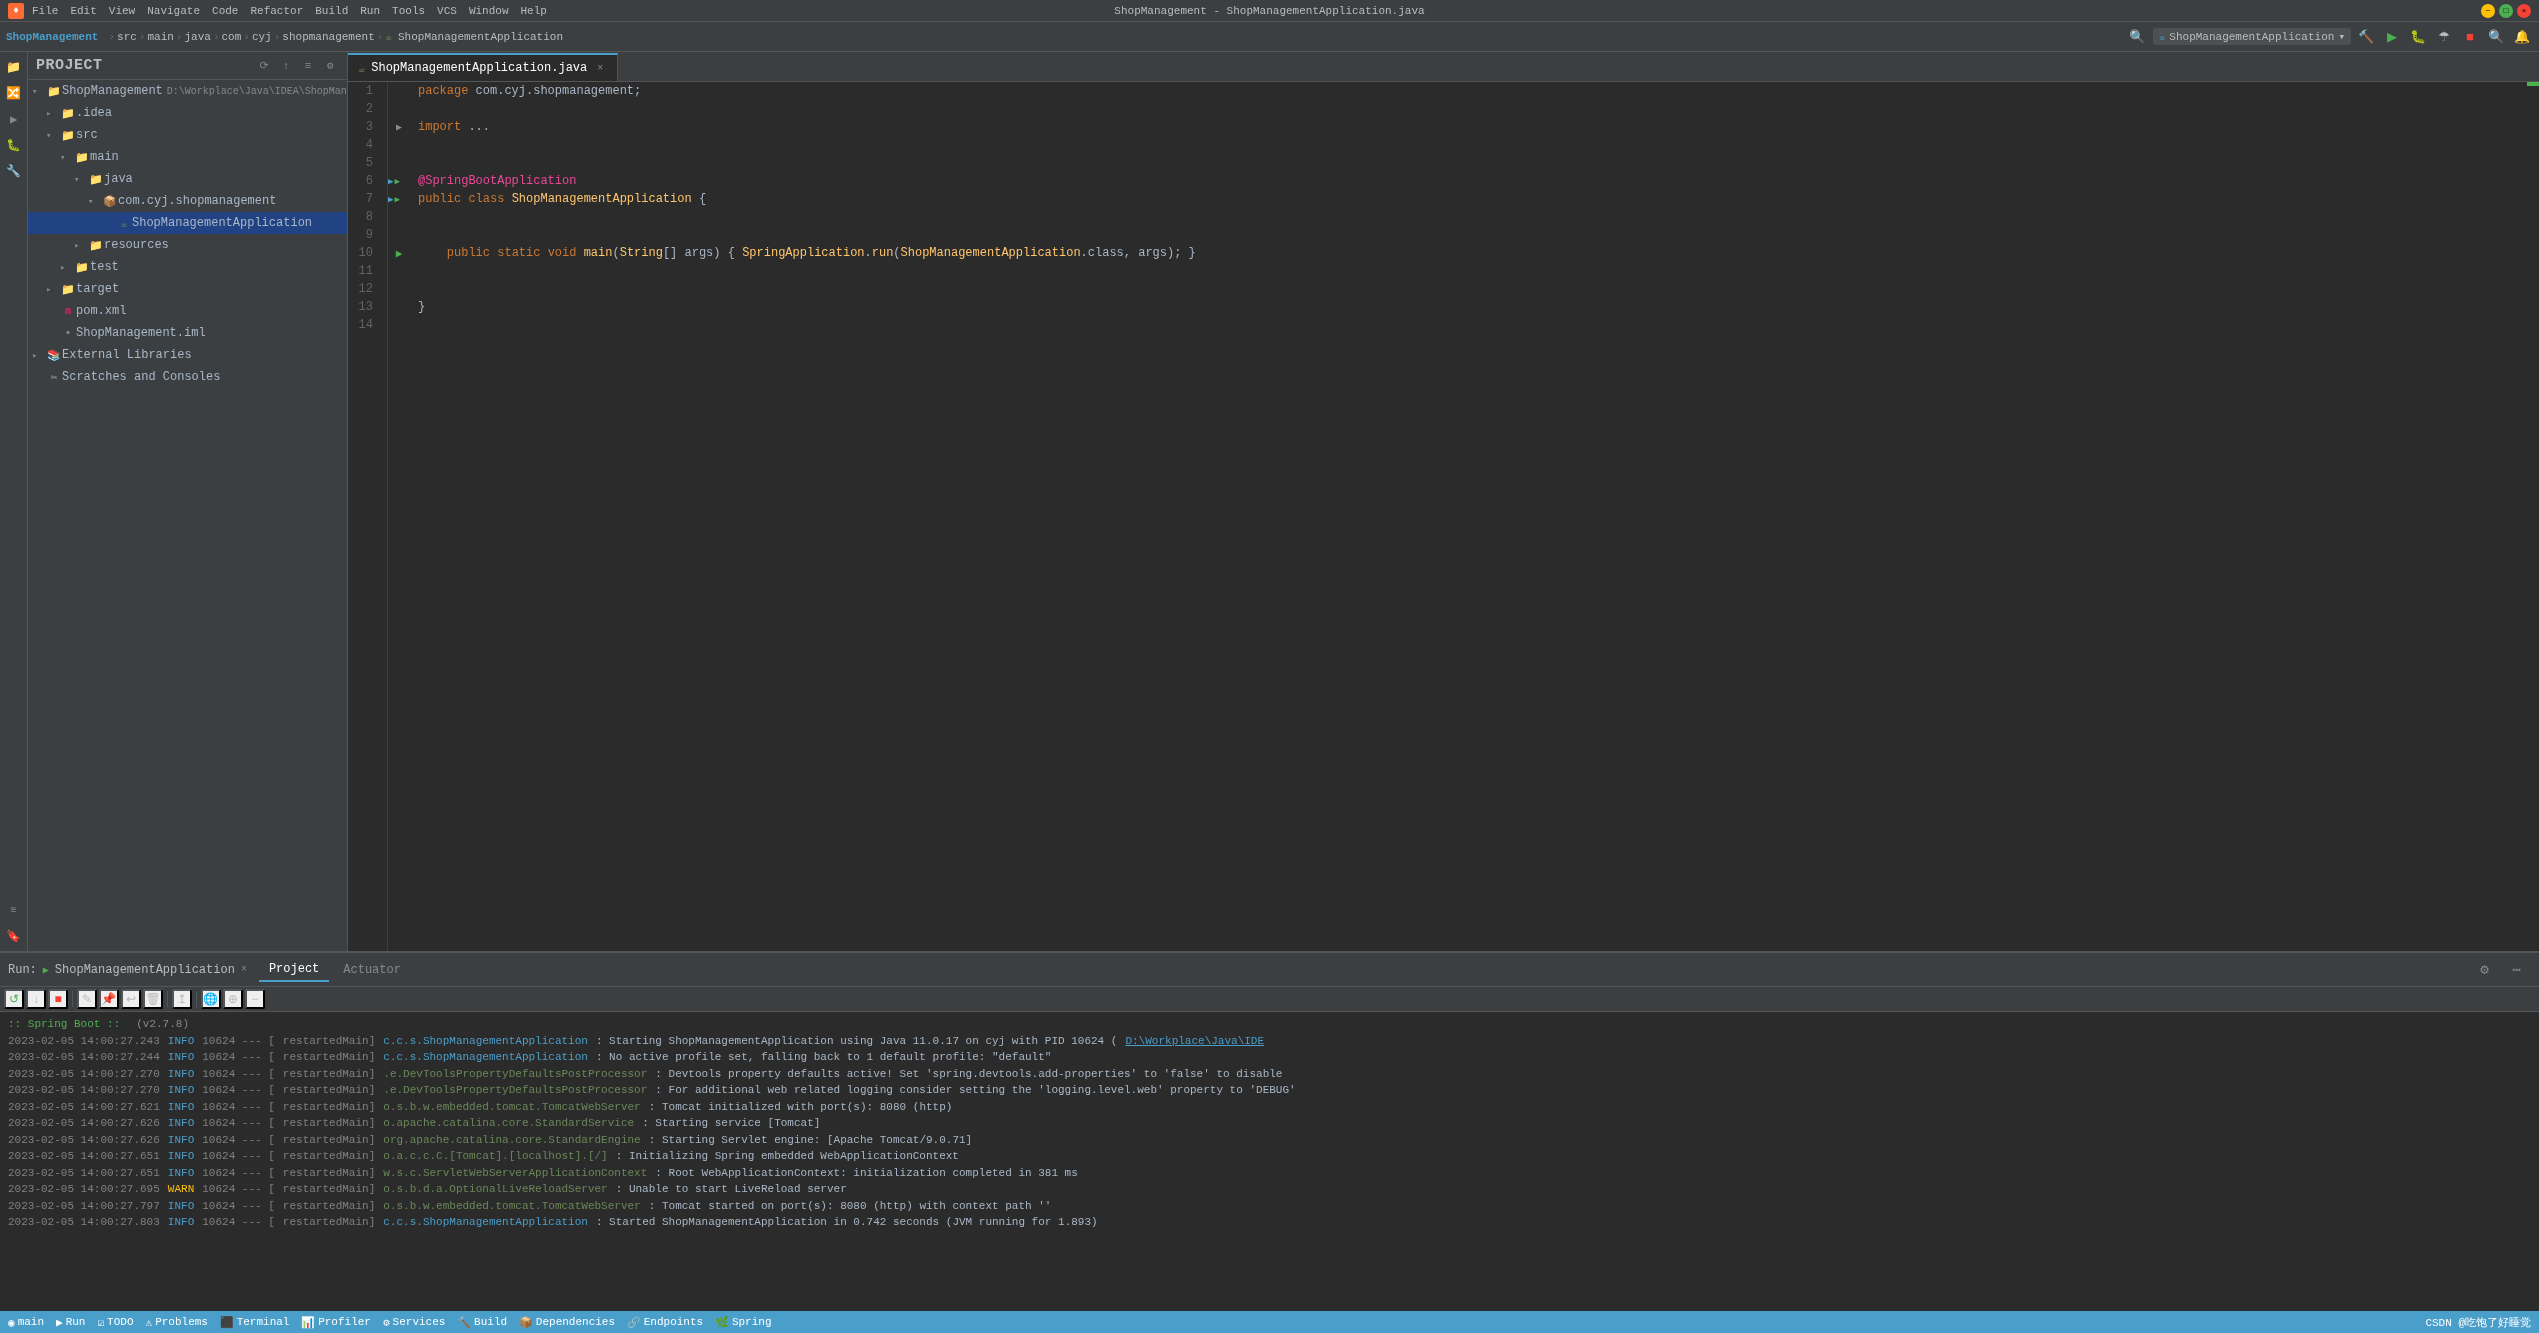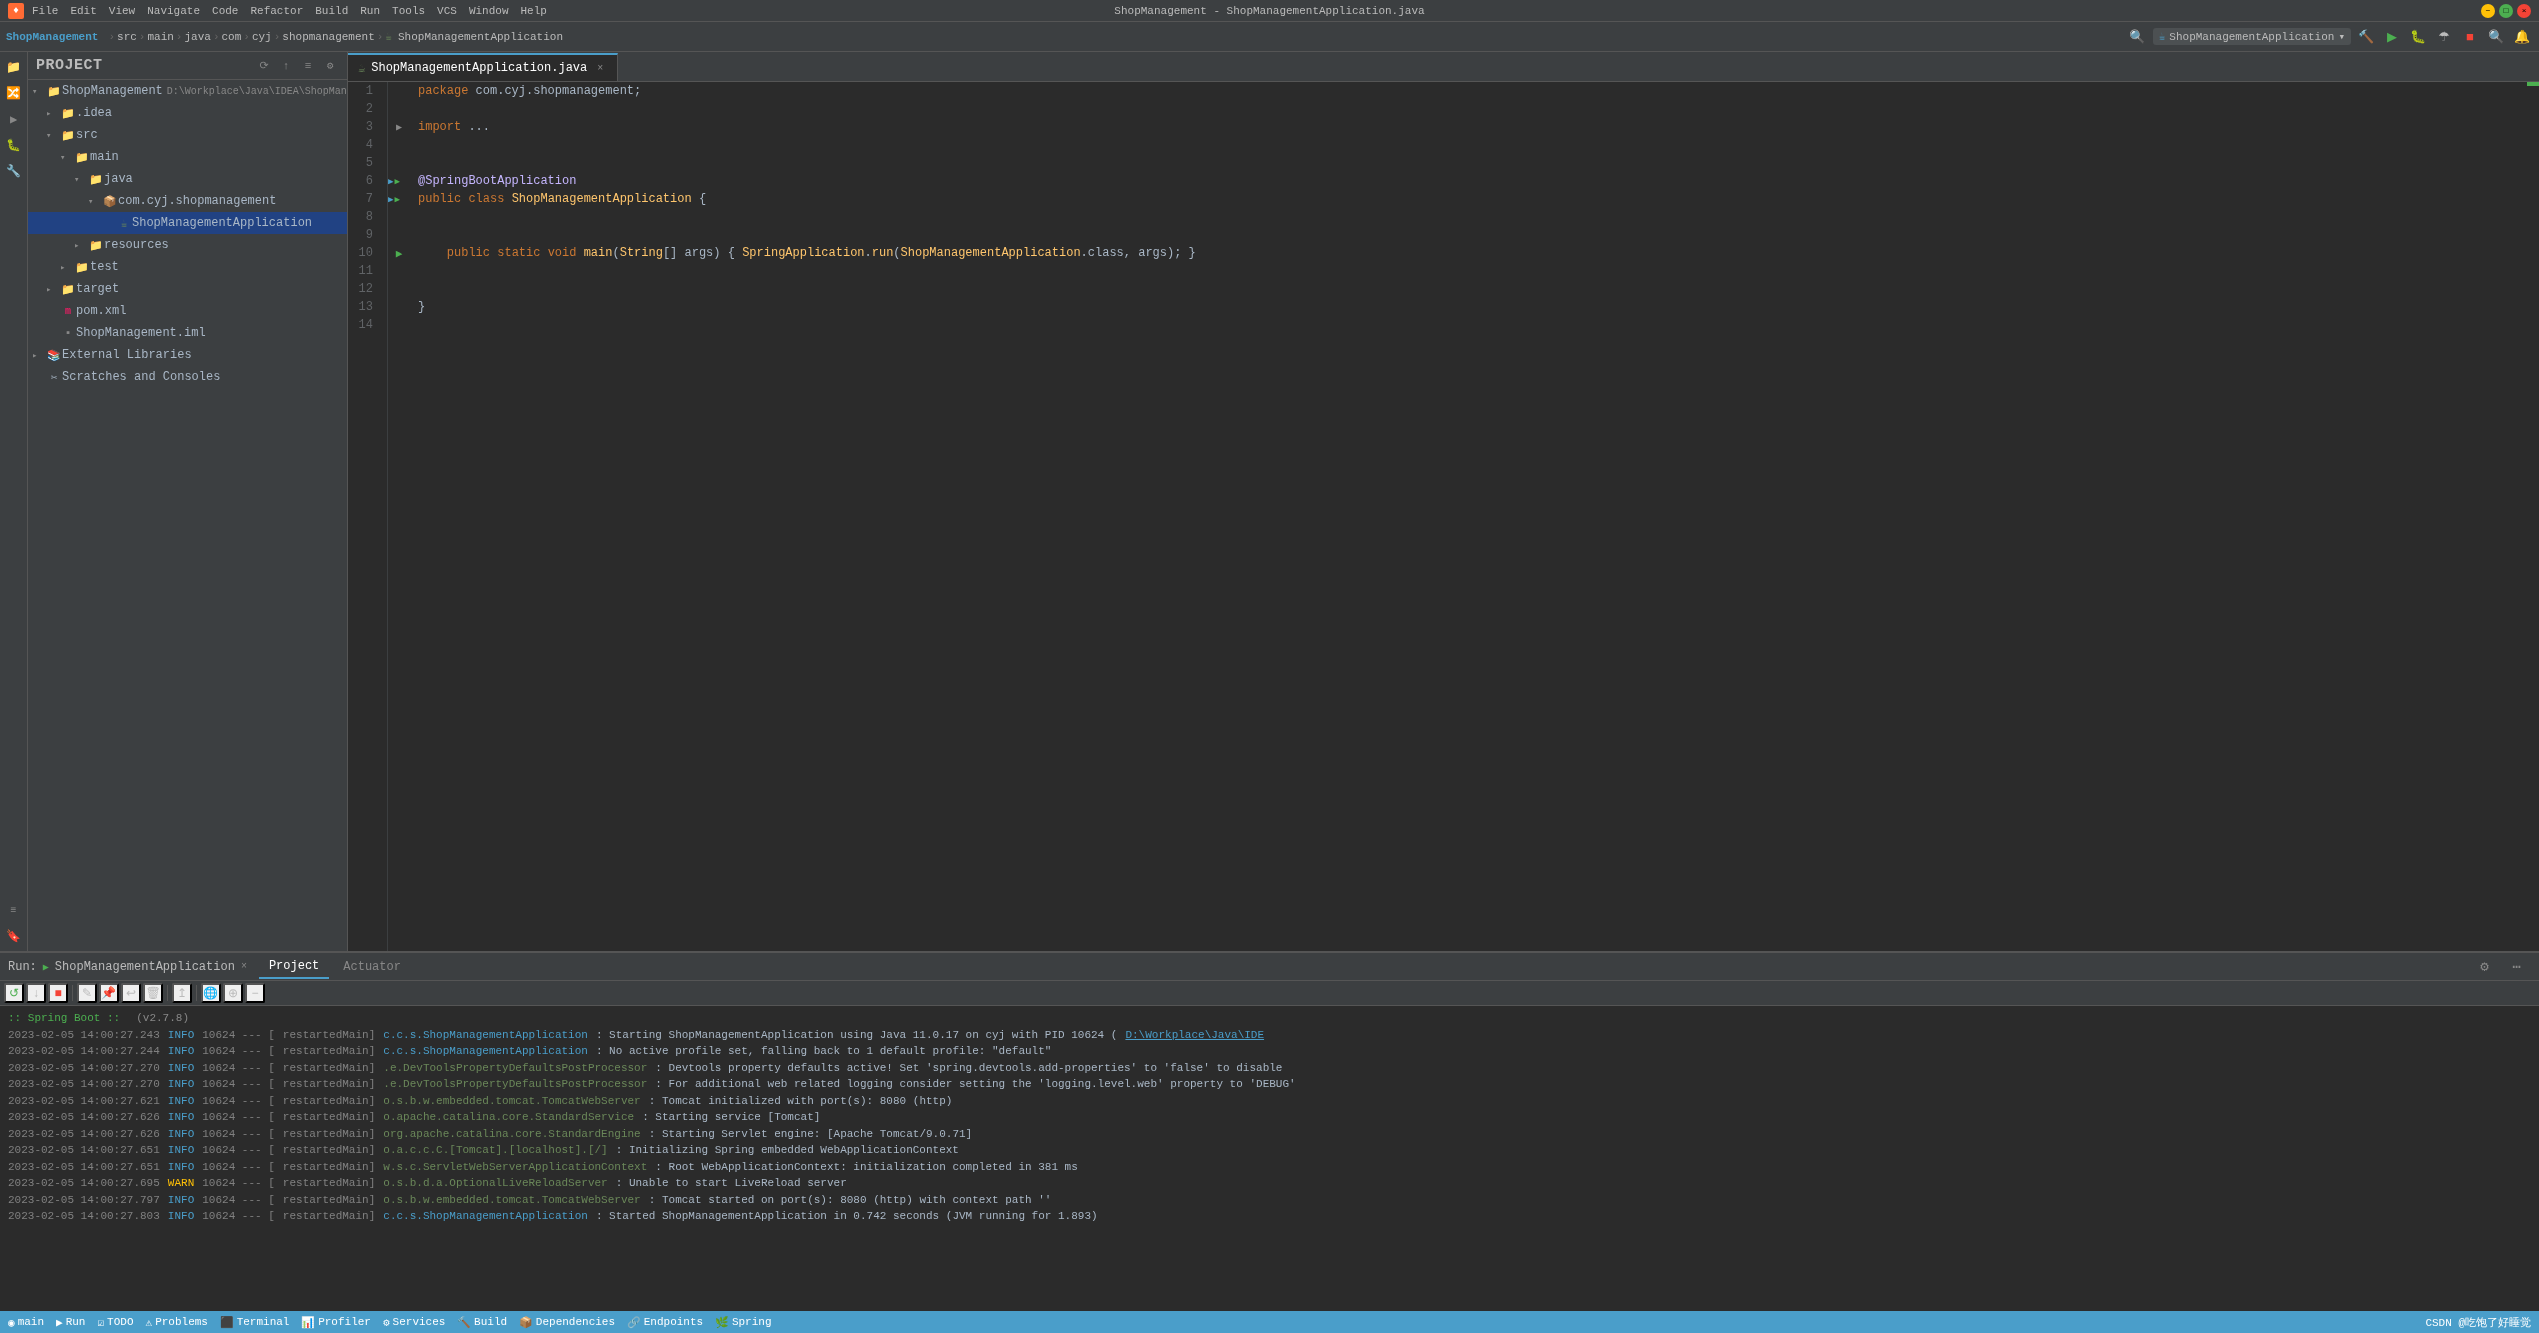--- a/index.html
+++ b/index.html
@@ -301,21 +301,21 @@
     .code-line {
       height: 18px;
       display: flex;
       align-items: center;
       font-size: 12px;
       white-space: pre;
       line-height: 18px;
     }
     .kw { color: #cc7832; }
     .cls-name { color: #ffc66d; }
-    .ann { color: #c4b5fd; }
+    .ann { color: #ec4899; }
     .pkg { color: #a9b7c6; }
     .method-call { color: #ffc66d; }
     .dot { color: #a9b7c6; }
     .punc { color: #a9b7c6; }
 
     
     .right-gutter {
       width: 12px;
       background: #2b2b2b;
       flex-shrink: 0;
@@ -329,21 +329,21 @@
     
     .bottom-panel {
       height: 360px;
       background: #2b2b2b;
       border-top: 2px solid #555;
       display: flex;
       flex-direction: column;
       flex-shrink: 0;
     }
     .bottom-tabs-bar {
-      height: 28px;
+      height: 34px;
       background: #3c3f41;
       display: flex;
       align-items: center;
       padding: 0 8px;
       gap: 4px;
       border-bottom: 1px solid #555;
       flex-shrink: 0;
     }
     .bottom-run-title {
       display: flex;

